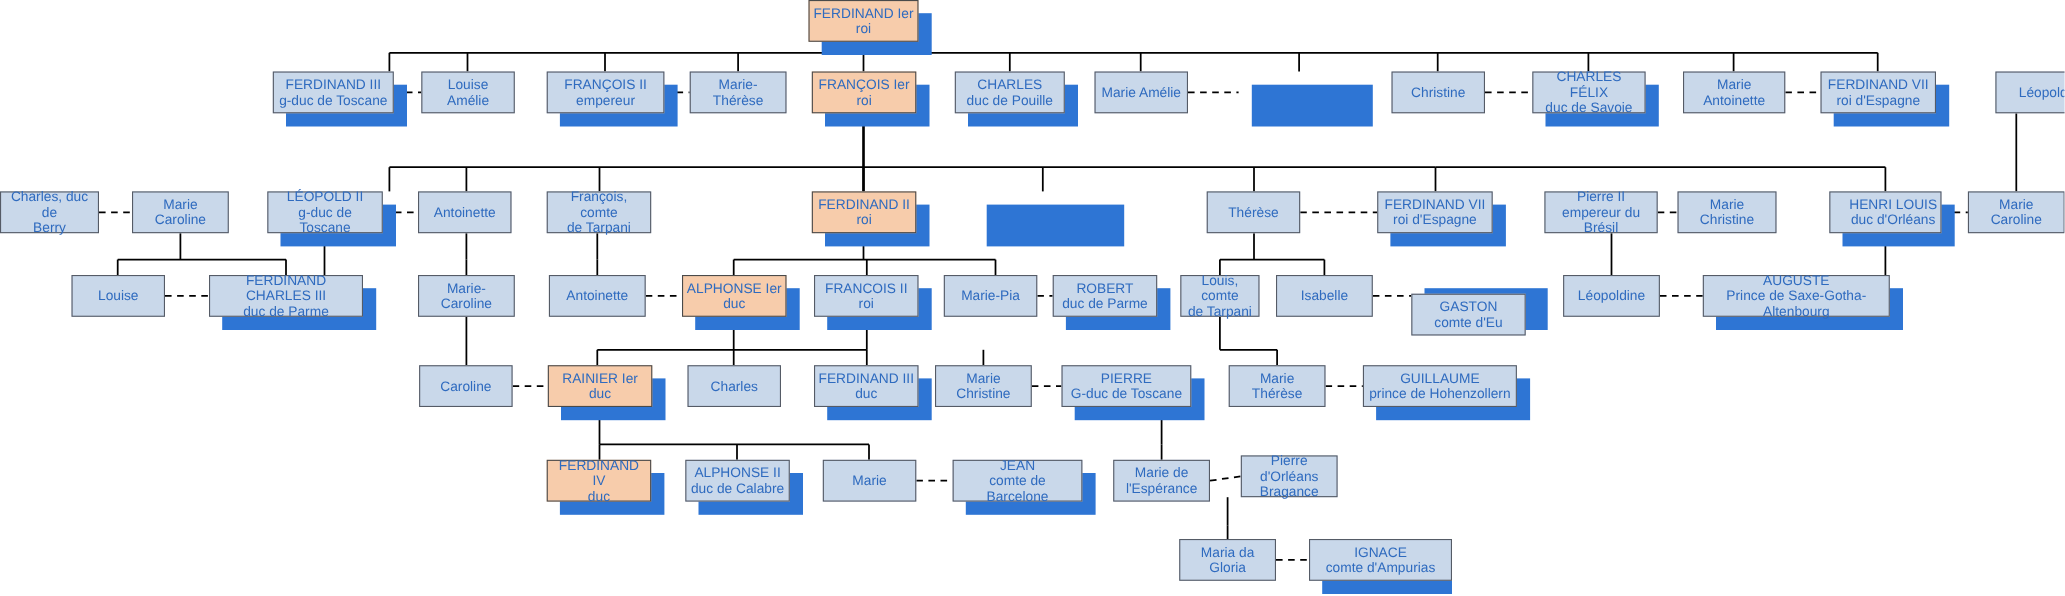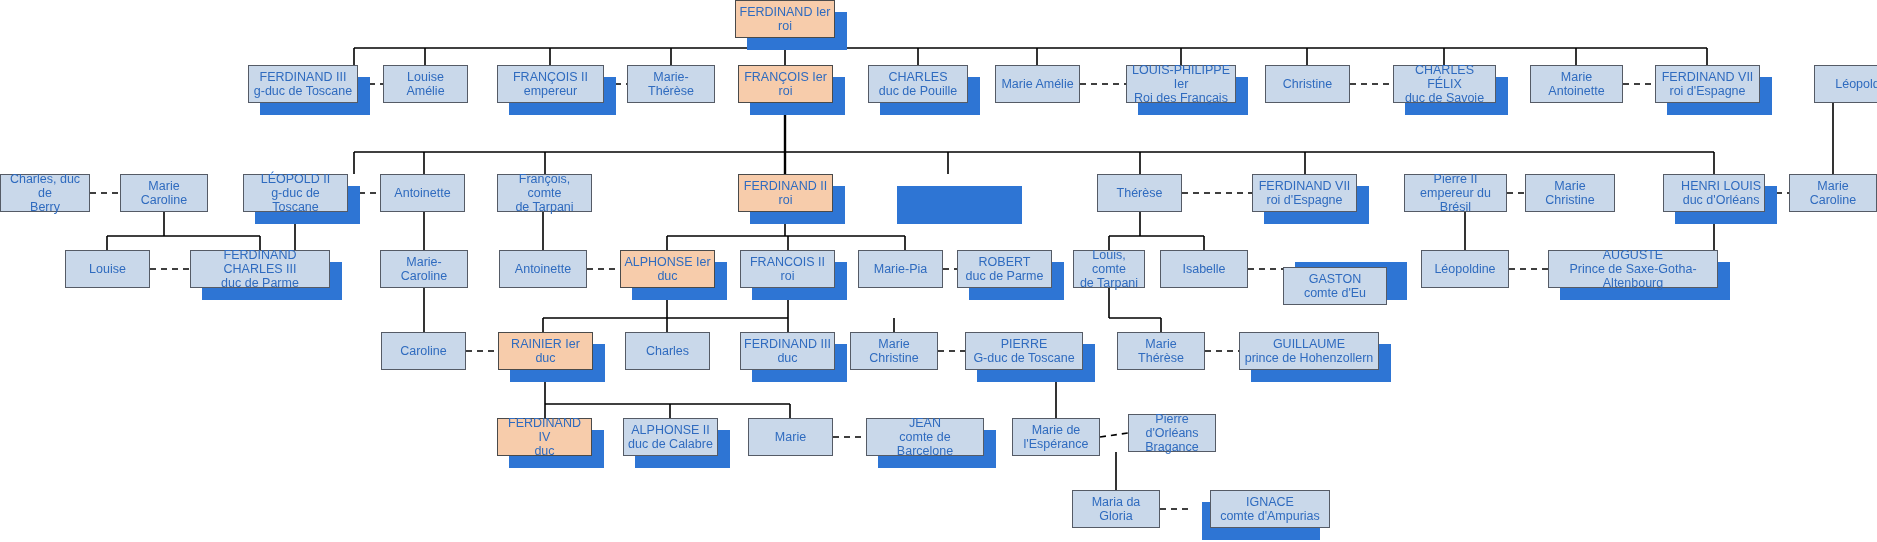--- a/index.html
+++ b/index.html
@@ -175,24 +175,20 @@
       <span class="lbl">FRANÇOIS Ier
 roi</span>
     </div>
     <div class="node blue" style="left: 868px; top: 65px; width: 100px; height: 38px;">
       <span class="lbl">CHARLES
 duc de Pouille</span>
     </div>
     <div class="node blue" style="left: 995px; top: 65px; width: 85px; height: 38px;">
       <span class="lbl">Marie Amélie</span>
     </div>
-    <div class="node blue" style="left: 1126px; top: 65px; width: 110px; height: 38px;">
-      <span class="lbl">LOUIS-PHILIPPE Ier
-Roi des Français</span>
-    </div>
     <div class="node blue" style="left: 1265px; top: 65px; width: 85px; height: 38px;">
       <span class="lbl">Christine</span>
     </div>
     <div class="node blue" style="left: 1393px; top: 65px; width: 103px; height: 38px;">
       <span class="lbl">CHARLES FÉLIX
 duc de Savoie</span>
     </div>
     <div class="node blue" style="left: 1530px; top: 65px; width: 93px; height: 38px;">
       <span class="lbl">Marie Antoinette</span>
     </div>
@@ -339,17 +335,17 @@
       <span class="lbl">Marie de
 l'Espérance</span>
     </div>
     <div class="node blue" style="left: 1128px; top: 414px; width: 88px; height: 38px;">
       <span class="lbl">Pierre d'Orléans
 Bragance</span>
     </div>
     <div class="node blue" style="left: 1072px; top: 490px; width: 88px; height: 38px;">
       <span class="lbl">Maria da Gloria</span>
     </div>
-    <div class="node blue" style="left: 1190px; top: 490px; width: 120px; height: 38px; margin-left: 20px;">
+    <div class="node blue" style="left: 1190px; top: 490px; width: 130px; height: 38px;">
       <span class="lbl">IGNACE
 comte d'Ampurias</span>
     </div>
   </div>
 
 </body></html>

